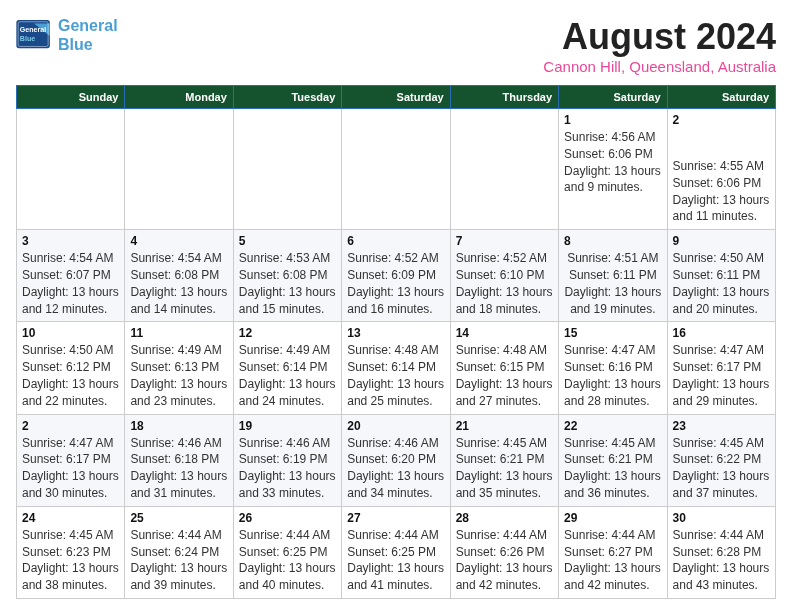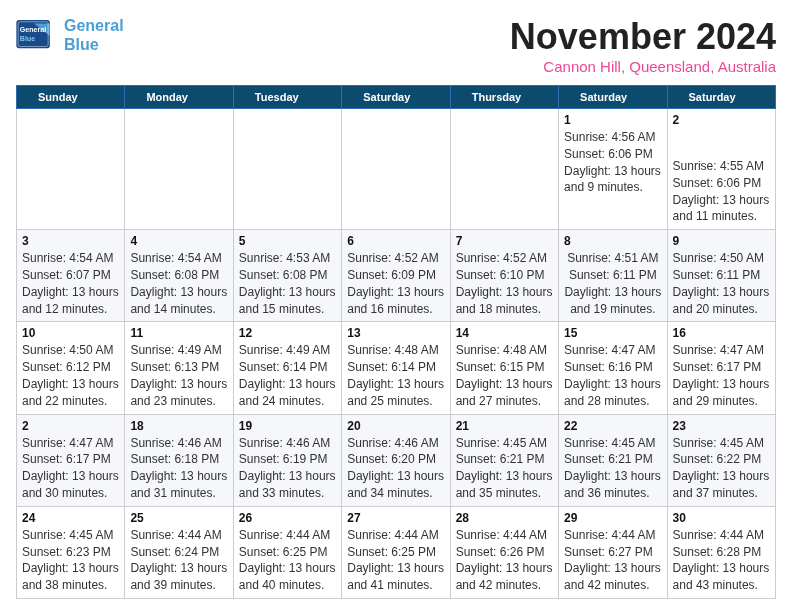--- a/index.html
+++ b/index.html
@@ -12,21 +12,21 @@
     }
     .header-area {
       display: flex;
       justify-content: space-between;
       align-items: flex-start;
       margin-bottom: 10px;
     }
     .logo {
       display: flex;
       align-items: center;
-      gap: 12px;
+      gap: 6px;
     }
     .logo-text {
       font-size: 16px;
       font-weight: bold;
       color: #1a4a8a;
       line-height: 1.2;
     }
     .logo-text span {
       color: #4a9fd4;
     }
@@ -45,24 +45,24 @@
     .location-title {
       font-size: 15px;
       color: #ec4899;
     }
     .calendar {
       width: 100%;
       border-collapse: collapse;
       font-size: 10.5px;
     }
     .calendar th {
-      background: #0c4a6e;
+      background: #14532d;
       color: #fff;
-      text-align: left;
-      padding: 5px 21px;
+      text-align: right;
+      padding: 5px 6px;
       font-size: 11px;
       border: 1px solid #2a6db5;
     }
     .calendar td {
       border: 1px solid #ccc;
       vertical-align: top;
       padding: 4px 5px;
       width: 108px;
       min-height: 80px;
       background: #fff;
@@ -101,21 +101,21 @@
       <text x="4" y="24" font-size="8" fill="#7ec8e3" font-weight="bold">Blue</text>
     </svg>
     <div>
       <div class="logo-text">
         <span>General</span><br>
         <span style="color:#4a9fd4;">Blue</span>
       </div>
     </div>
   </div>
   <div class="title-area">
-    <div class="month-title">November 2024</div>
+    <div class="month-title">August 2024</div>
     <div class="location-title">Cannon Hill, Queensland, Australia</div>
   </div>
 </div>
 
 <table class="calendar">
   <thead>
     <tr id="header-row">
     <th>Sunday</th>
         <th>Monday</th>
         <th>Tuesday</th>

